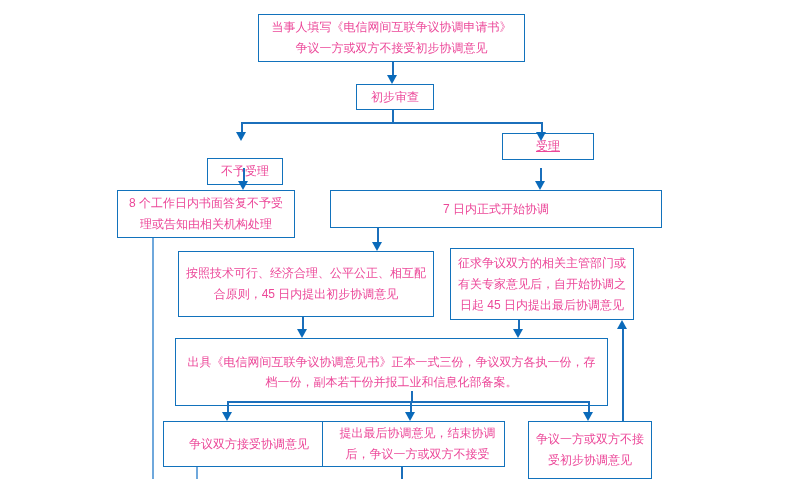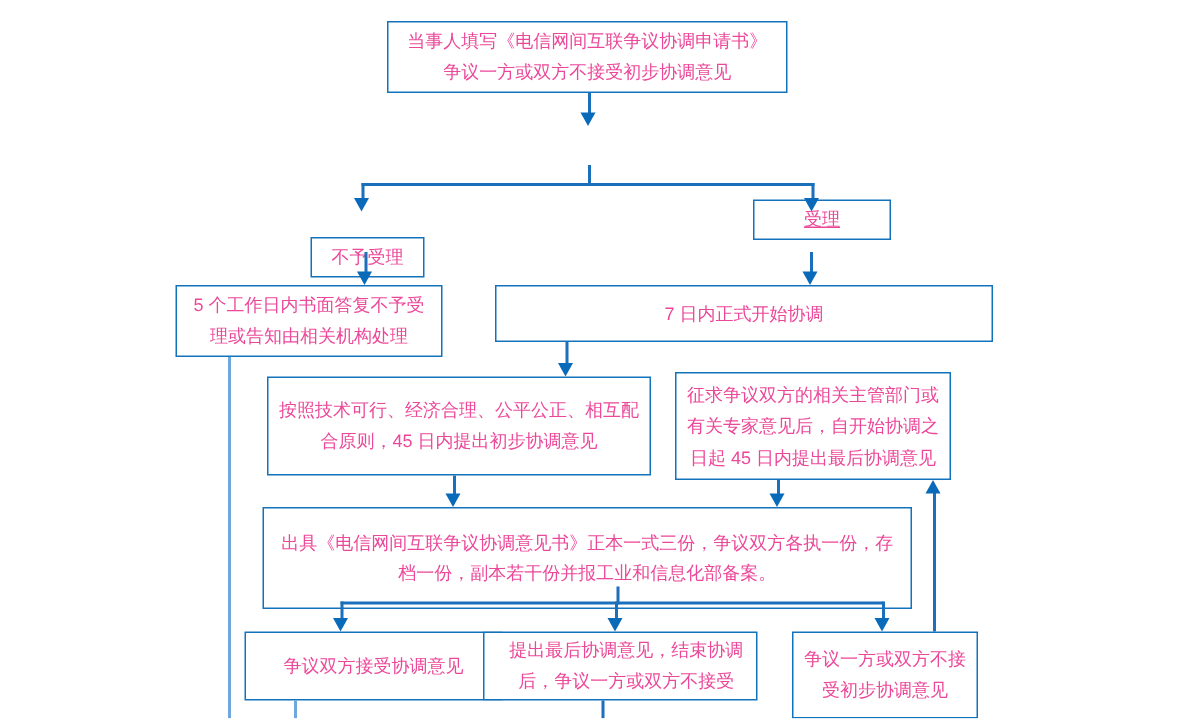--- a/index.html
+++ b/index.html
@@ -27,26 +27,27 @@
 
 <div id="canvas">
 
   <div class="node two-line" style="left:258px;top:14px;width:267px;height:48px;">
     <div>
       <span>当事人填写《电信网间互联争议协调申请书》</span>
       <span>争议一方或双方不接受初步协调意见</span>
     </div>
   </div>
 
+  <div class="node" style="left:356px;top:84px;width:78px;height:26px;">初步审查</div>
 
   <div class="node" style="left:207px;top:158px;width:76px;height:27px;">不予受理</div>
 
   <div class="node" style="left:502px;top:133px;width:92px;height:27px;text-decoration:underline;">受理</div>
 
-  <div class="node" style="left:117px;top:190px;width:178px;height:48px;">5 个工作日内书面答复不予受理或告知由相关机构处理</div>
+  <div class="node" style="left:117px;top:190px;width:178px;height:48px;">8 个工作日内书面答复不予受理或告知由相关机构处理</div>
 
   <div class="node" style="left:330px;top:190px;width:332px;height:38px;">7 日内正式开始协调</div>
 
   <div class="node" style="left:178px;top:251px;width:256px;height:66px;">按照技术可行、经济合理、公平公正、相互配合原则，45 日内提出初步协调意见</div>
 
   <div class="node" style="left:450px;top:248px;width:184px;height:72px;">征求争议双方的相关主管部门或有关专家意见后，自开始协调之日起 45 日内提出最后协调意见</div>
 
   <div class="node" style="left:175px;top:338px;width:433px;height:68px;line-height:20px;">出具《电信网间互联争议协调意见书》正本一式三份，争议双方各执一份，存档一份，副本若干份并报工业和信息化部备案。</div>
 
   <div class="node" style="left:163px;top:421px;width:172px;height:46px;">争议双方接受协调意见</div>

